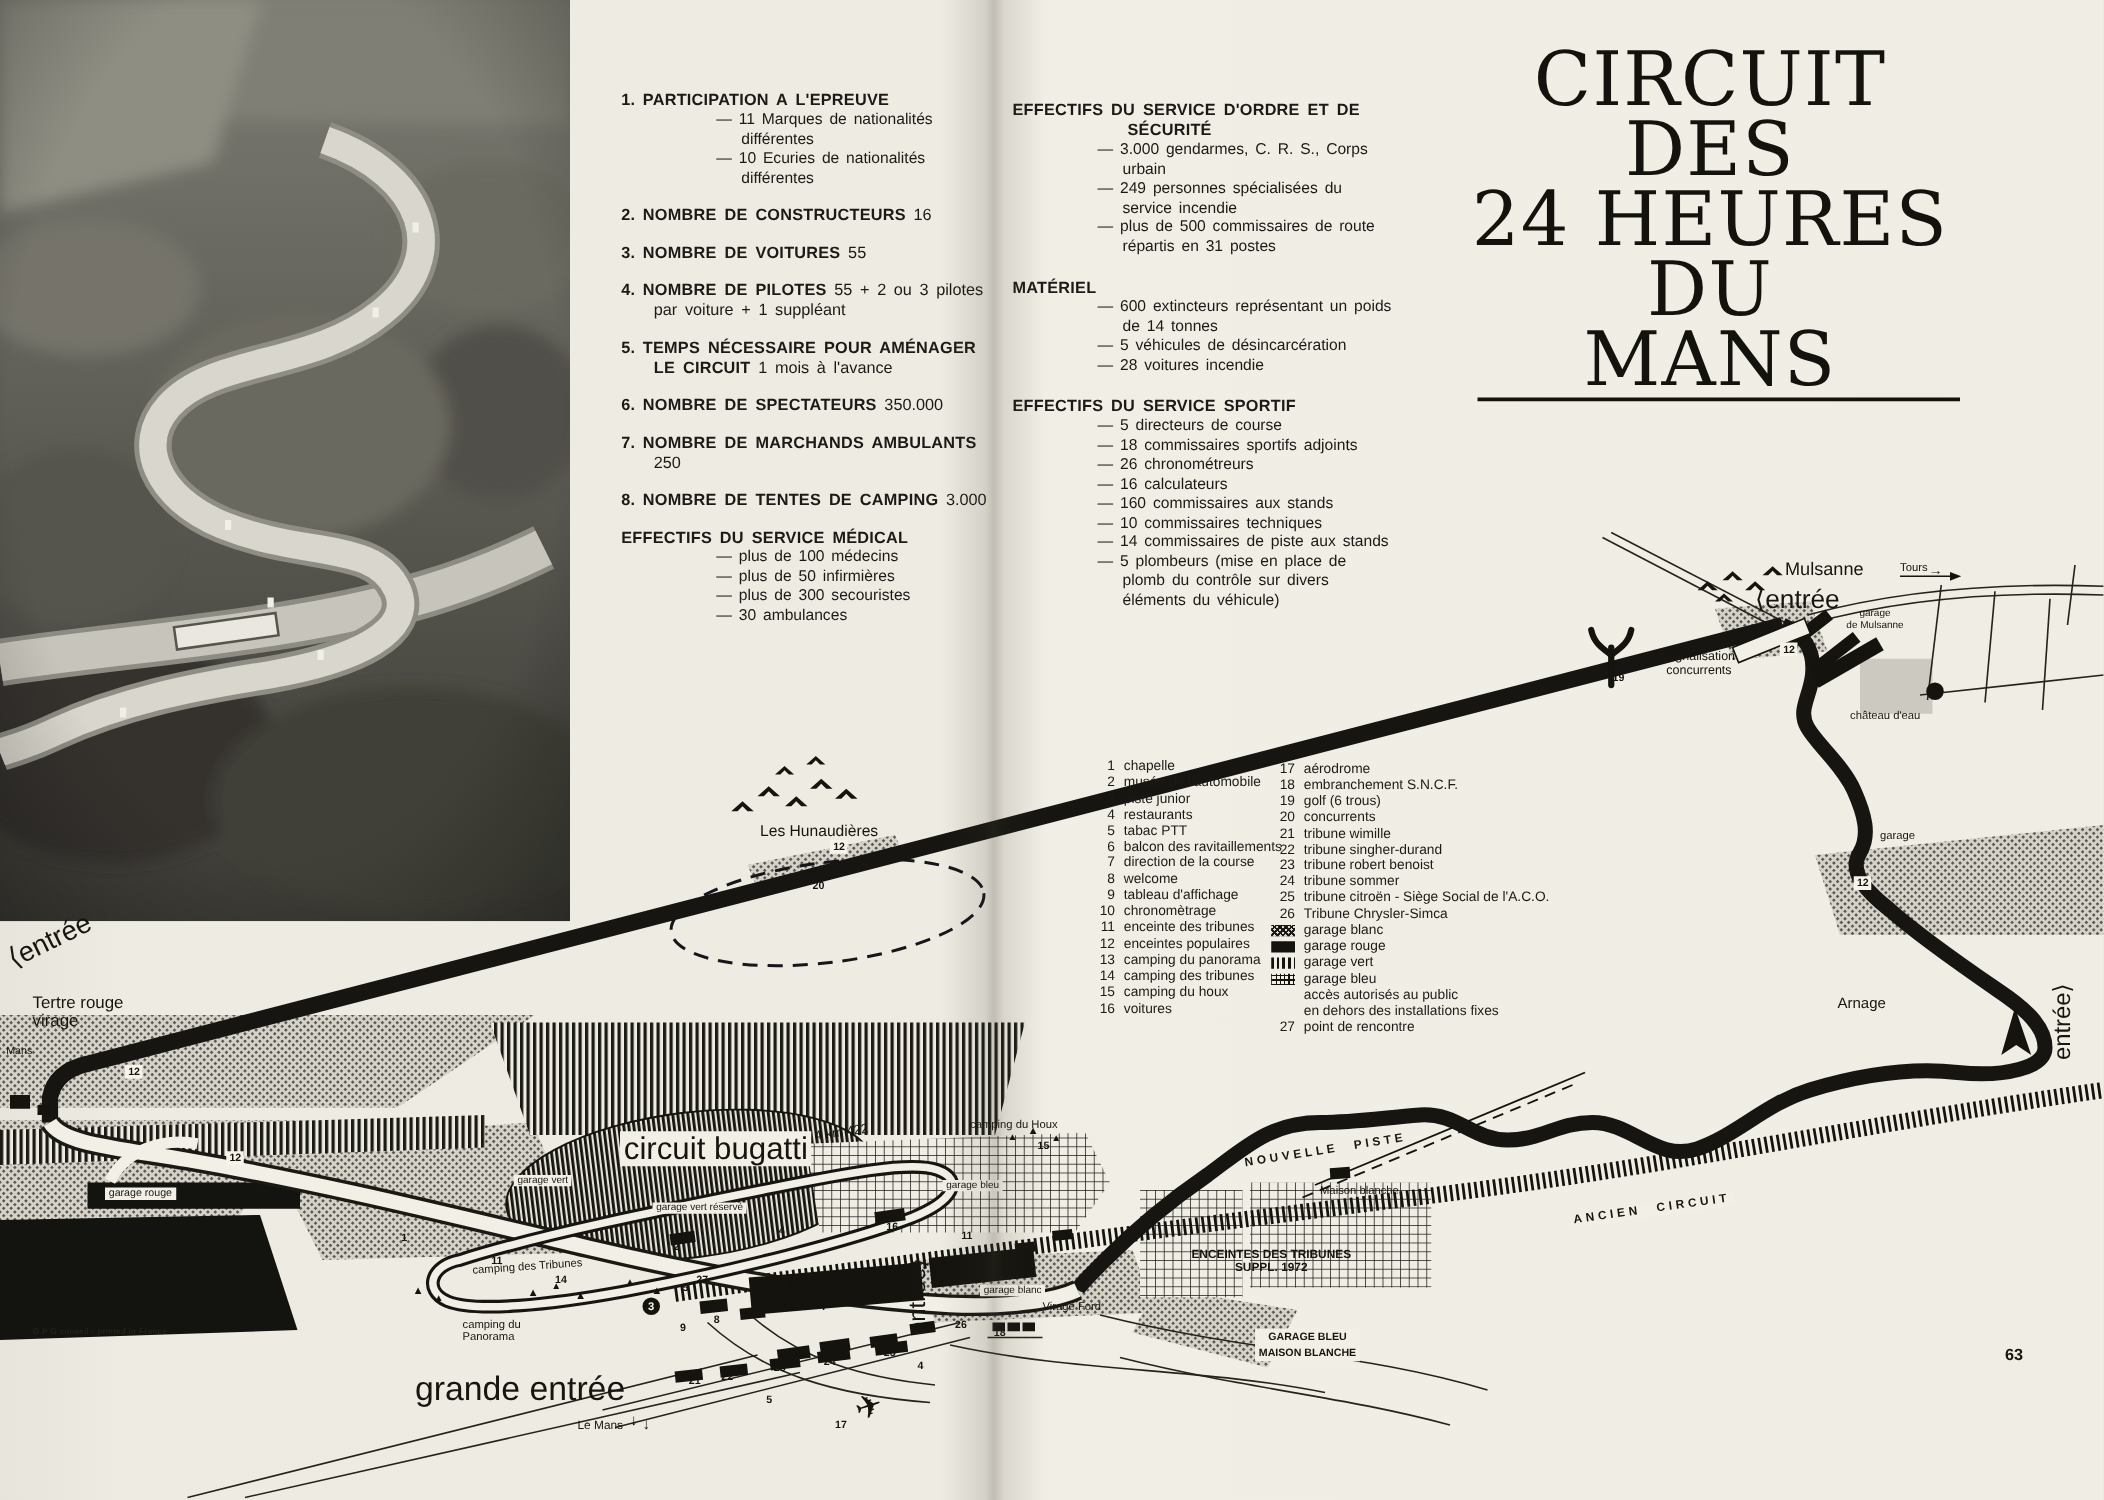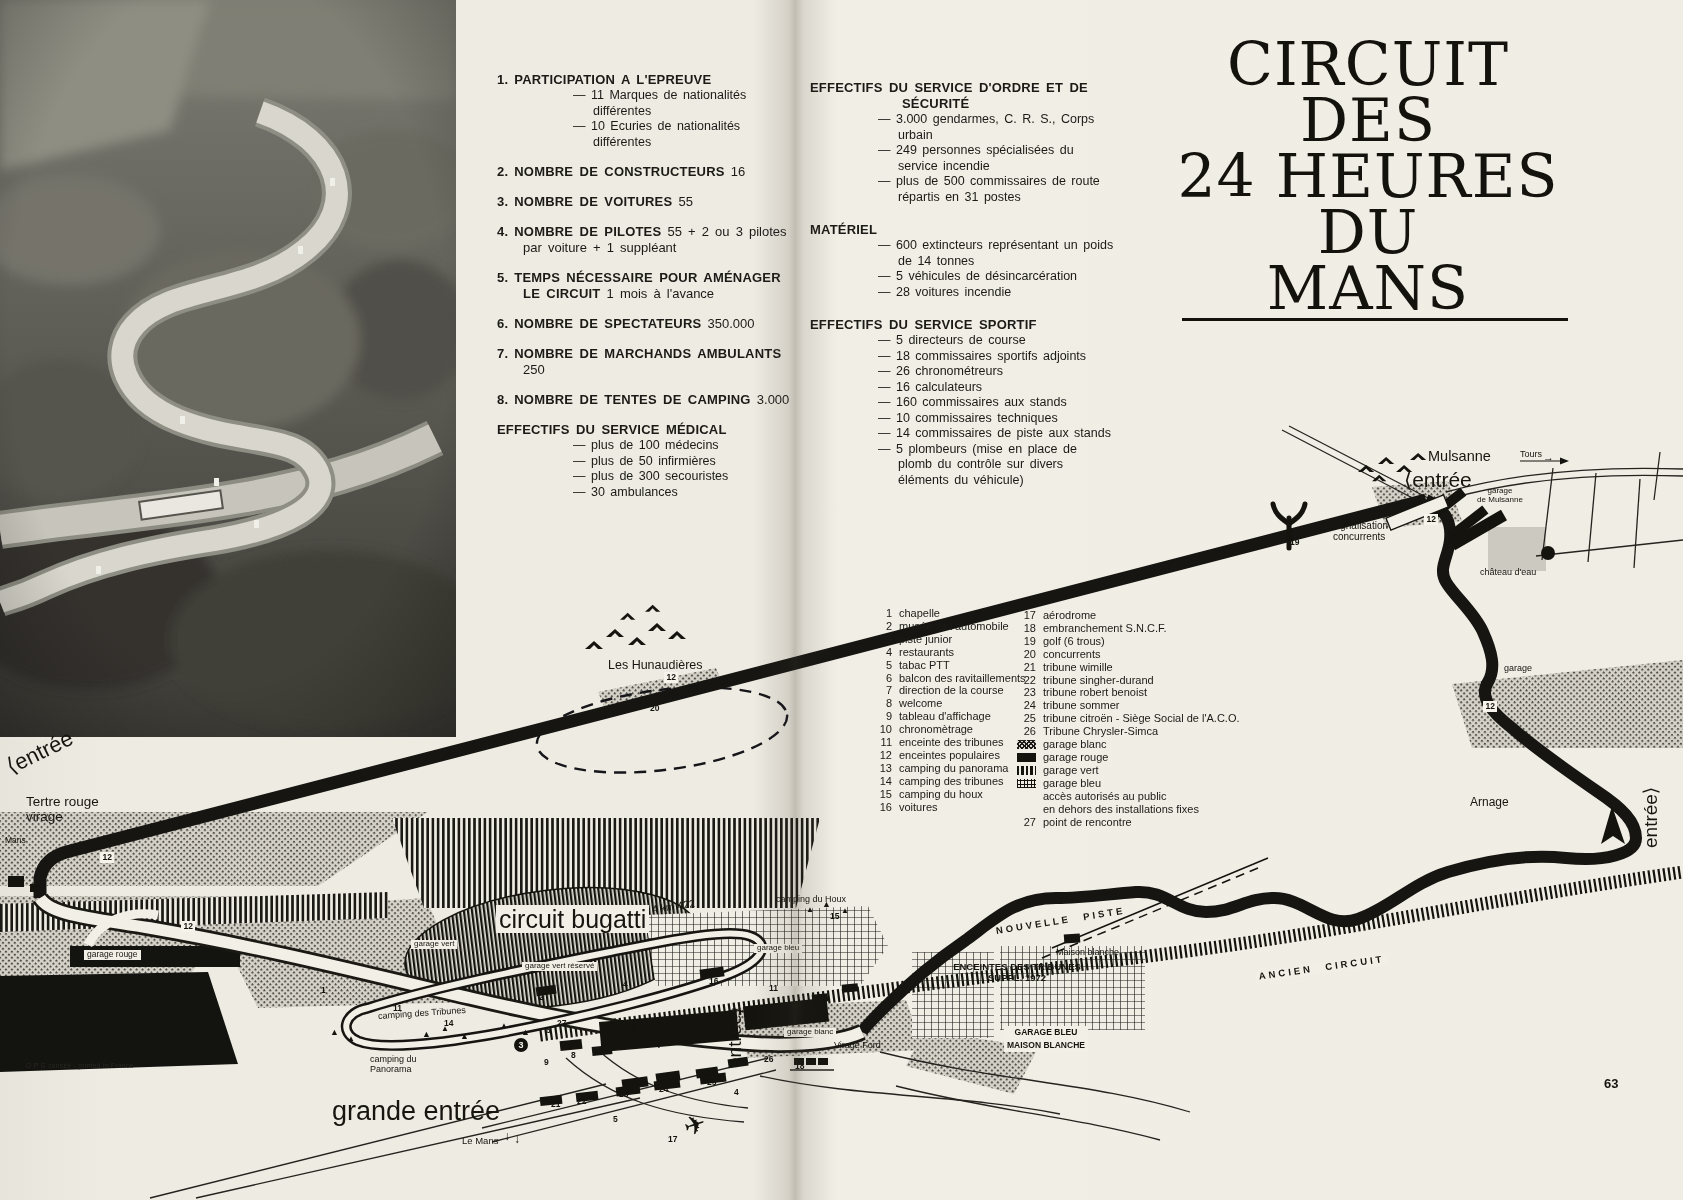--- a/index.html
+++ b/index.html
@@ -39,21 +39,21 @@
   .sw-dots{background-image:repeating-linear-gradient(45deg,#1b1a16 0 1.5px,transparent 1.5px 3.2px),
            repeating-linear-gradient(-45deg,#1b1a16 0 1.5px,transparent 1.5px 3.2px);background-color:#dad7ce;}
   .sw-solid{background:#14130e;}
   .sw-vlines{background-image:repeating-linear-gradient(90deg,#14130e 0 2px,transparent 2px 4.5px);}
   .sw-grid{background-image:repeating-linear-gradient(0deg,#14130e 0 1px,transparent 1px 3.4px),
            repeating-linear-gradient(90deg,#14130e 0 1px,transparent 1px 3.4px);}
 
   
   .map-label{position:absolute;color:#16150f;white-space:pre-line;line-height:1.12;}
   .map-label.boxed{background:#f2efe6;padding:0 3px;}
-  .map-label.bold{font-weight:bold;}
+  .map-label.bold{font-weight:bold;margin-top:37px;}
   .map-label.spaced{letter-spacing:3px;word-spacing:7px;font-weight:bold;}
   .map-num{position:absolute;font-size:8.5px;font-weight:bold;color:#14130e;line-height:1;}
   .map-num.boxed{background:#f5f3ea;padding:1px 2.5px;}
   .map-num.circle{background:#14130e;color:#f5f3ea;width:14px;height:14px;border-radius:50%;
                   text-align:center;line-height:14px;font-size:9px;padding:0;}
   .map-icon{position:absolute;color:#14130e;line-height:1;}
 
   #footer-left{position:absolute;left:26px;top:1062px;font-size:6.5px;letter-spacing:.4px;color:#2a2822;}
   #page-number{position:absolute;left:1604px;top:1076px;font-size:13px;font-weight:bold;color:#14130e;}
   #gutter{position:absolute;left:752px;top:0;width:86px;height:1200px;pointer-events:none;

